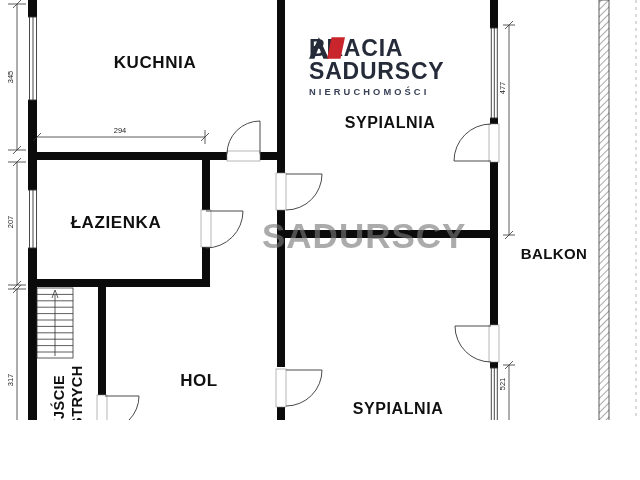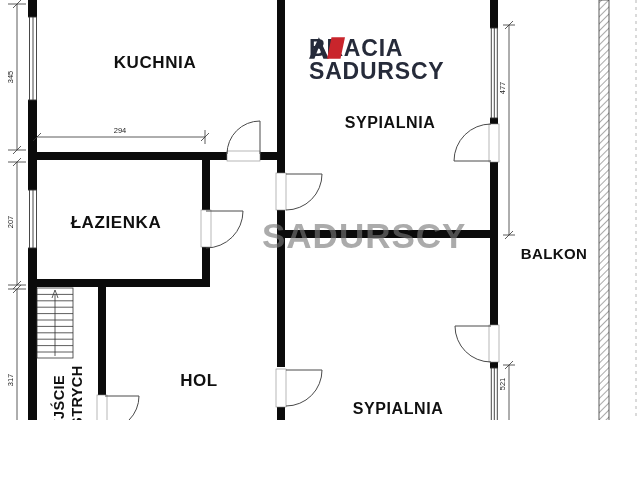--- a/index.html
+++ b/index.html
@@ -140,20 +140,21 @@
 
   <div class="overlay agency">
     <div class="row1">
       <span class="l1">BRACIA</span>
       <svg width="36" height="22" viewBox="0 0 40 24">
         <polygon points="0,24 11,0 22,24 16,24 11,11 6,24" fill="#262b3a"></polygon>
         <polygon points="25,0 40,0 35,24 20,24" fill="#c9252c"></polygon>
       </svg>
     </div>
     <div class="l2">SADURSCY</div>
+    <div class="l3">NIERUCHOMOŚCI</div>
   </div>
 
   <div class="overlay krn">
     <svg width="24" height="28" viewBox="0 0 24 28">
       <path d="M7,14 V8 a5,5 0 0 1 10,0 V14" fill="none" stroke="#d9a43b" stroke-width="2.6"></path>
       <path d="M4,12 h16 l2,10 a6,6 0 0 1 -6,6 h-8 a6,6 0 0 1 -6,-6 z" fill="#e9bd57" stroke="#c9992f" stroke-width="1.6"></path>
       <circle cx="12" cy="19" r="2.2" fill="#8a6420"></circle>
       <rect x="11" y="20" width="2" height="4" fill="#8a6420"></rect>
     </svg>
     <span class="name">KRN</span>

